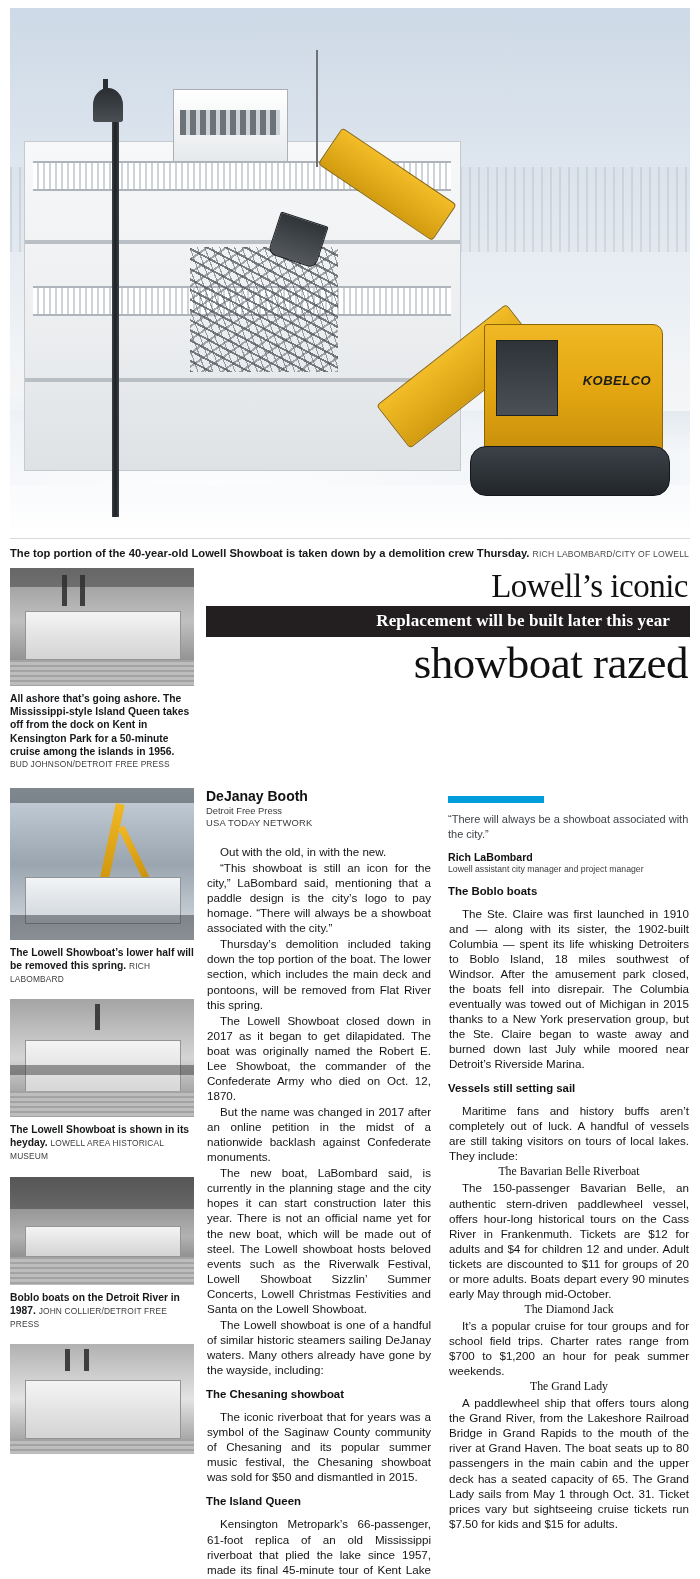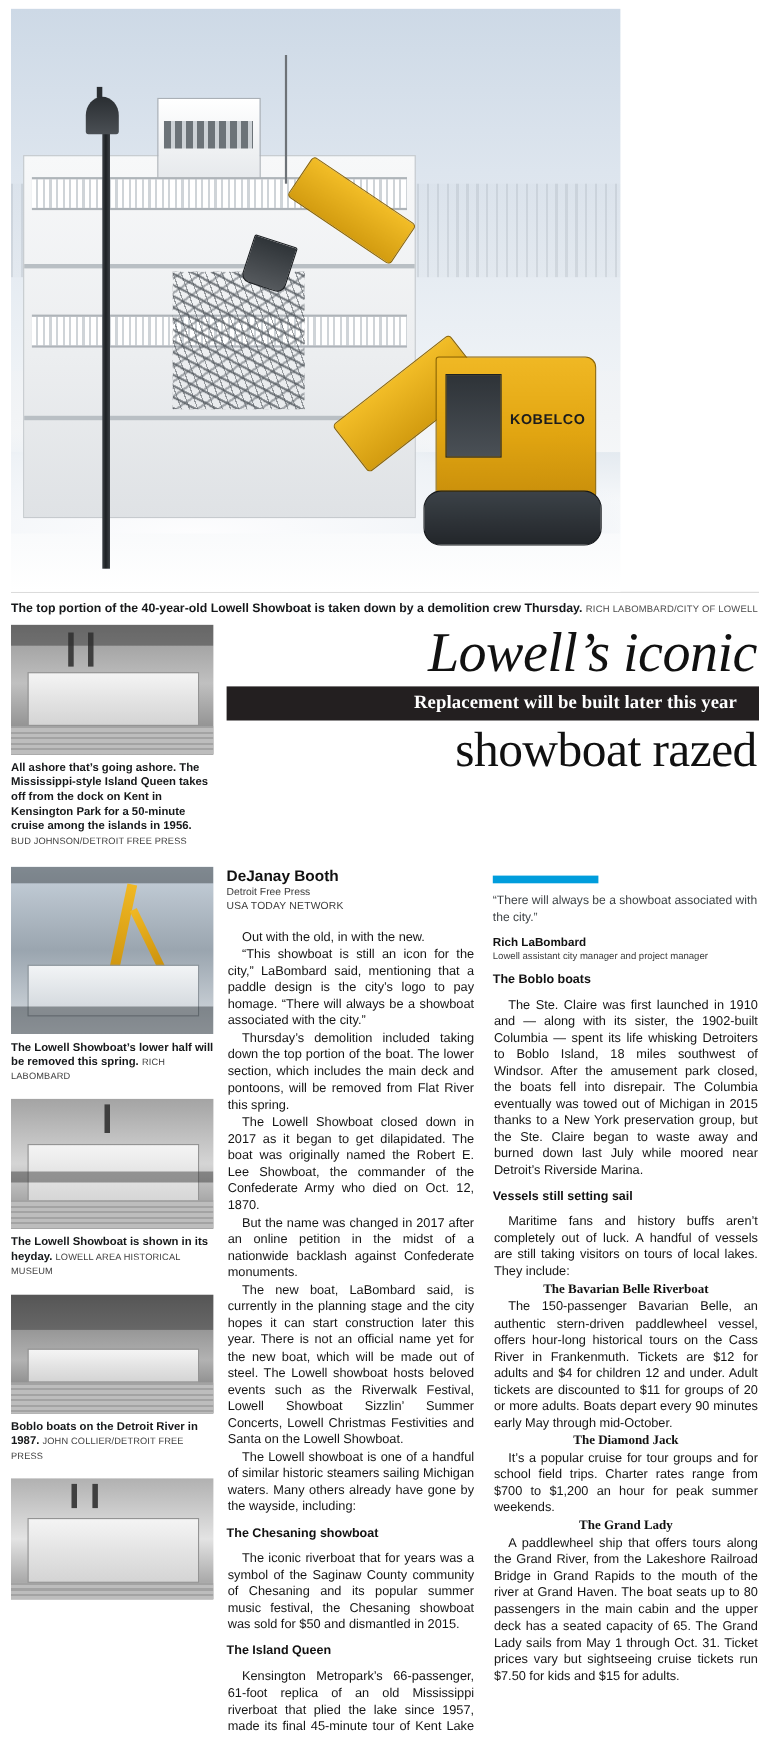--- a/index.html
+++ b/index.html
@@ -19,25 +19,26 @@
     width: 700px;
     height: 1579px;
     position: relative;
     background: #fff;
     box-sizing: border-box;
     padding: 8px 10px 0 10px;
   }
 
   
   .hero-photo {
-    width: 554px;
+    width: 680px;
     height: 530px;
     position: relative;
     overflow: hidden;
     background: linear-gradient(180deg, #dfe7ef 0%, #e9eef4 40%, #f2f4f6 70%, #ffffff 100%);
+    font-style: italic;
   }
   .sky {
     position: absolute; left: 0; top: 0; width: 100%; height: 62%;
     background: linear-gradient(180deg,#cdd9e6 0%, #dde5ee 45%, #eef2f6 100%);
   }
   .snow-ground {
     position: absolute; left: 0; bottom: 0; width: 100%; height: 24%;
     background: linear-gradient(180deg,#e4eaf0 0%, #f6f8fa 35%, #ffffff 100%);
   }
   .snow-bank {
@@ -213,28 +214,27 @@
     color: #fff;
     text-align: right;
     font-family: "Liberation Serif", serif;
     font-weight: bold;
     font-size: 17px;
     padding: 5px 20px 6px 0;
     letter-spacing: .1px;
     margin: 4px 0 2px 0;
   }
   .head-line1 {
-    font-size: 51px;
+    font-size: 33px;
     line-height: .98;
     font-weight: normal;
     letter-spacing: -.5px;
     text-align: right;
     margin: 0;
     padding: 2px 2px 0 0;
-    font-style: italic;
   }
   .head-line2 {
     font-size: 45px;
     line-height: 1.02;
     font-weight: normal;
     letter-spacing: -.5px;
     text-align: right;
     margin: 0;
     padding: 2px 2px 4px 0;
   }
@@ -357,21 +357,21 @@
   h3.subhead {
     font-family: "Liberation Sans", sans-serif;
     font-size: 11.4px;
     font-weight: bold;
     color: #111;
     margin: 11px 0 9px 0;
   }
   h4.minihead {
     font-family: "Liberation Serif", serif;
     font-size: 11.8px;
-    font-weight: bold;
+    font-weight: normal;
     color: #111;
     margin: 0;
     text-align: center;
   }
 
   .accent-bar {
     width: 96px;
     height: 7px;
     background: #009ddc;
     margin: 8px 0 9px 0;
@@ -507,21 +507,21 @@
       <div class="byline-name">DeJanay Booth</div>
       <div class="byline-org">Detroit Free Press</div>
       <div class="byline-net">USA TODAY NETWORK</div>
 
       <p class="body">Out with the old, in with the new.</p>
       <p class="body">“This showboat is still an icon for the city,” LaBombard said, mentioning that a paddle design is the city’s logo to pay homage. “There will always be a showboat associated with the city.”</p>
       <p class="body">Thursday’s demolition included taking down the top portion of the boat. The lower section, which includes the main deck and pontoons, will be removed from Flat River this spring.</p>
       <p class="body">The Lowell Showboat closed down in 2017 as it began to get dilapidated. The boat was originally named the Robert E. Lee Showboat, the commander of the Confederate Army who died on Oct. 12, 1870.</p>
       <p class="body">But the name was changed in 2017 after an online petition in the midst of a nationwide backlash against Confederate monuments.</p>
       <p class="body">The new boat, LaBombard said, is currently in the planning stage and the city hopes it can start construction later this year. There is not an official name yet for the new boat, which will be made out of steel. The Lowell showboat hosts beloved events such as the Riverwalk Festival, Lowell Showboat Sizzlin’ Summer Concerts, Lowell Christmas Festivities and Santa on the Lowell Showboat.</p>
-      <p class="body">The Lowell showboat is one of a handful of similar historic steamers sailing Michigan waters. Many others already have gone by the wayside, including:</p>
+      <p class="body">The Lowell showboat is one of a handful of similar historic steamers sailing DeJanay waters. Many others already have gone by the wayside, including:</p>
 
       <h3 class="subhead">The Chesaning showboat</h3>
       <p class="body">The iconic riverboat that for years was a symbol of the Saginaw County community of Chesaning and its popular summer music festival, the Chesaning showboat was sold for $50 and dismantled in 2015.</p>
 
       <h3 class="subhead">The Island Queen</h3>
       <p class="body">Kensington Metropark’s 66-passenger, 61-foot replica of an old Mississippi riverboat that plied the lake since 1957, made its final 45-minute tour of Kent Lake in 2001. It was replaced by a 49-passenger pontoon boat, the Island Queen II.</p>
     </div>
 
     <div class="col col-b">
       <div class="accent-bar" style="background: rgb(0, 157, 220);"></div>

